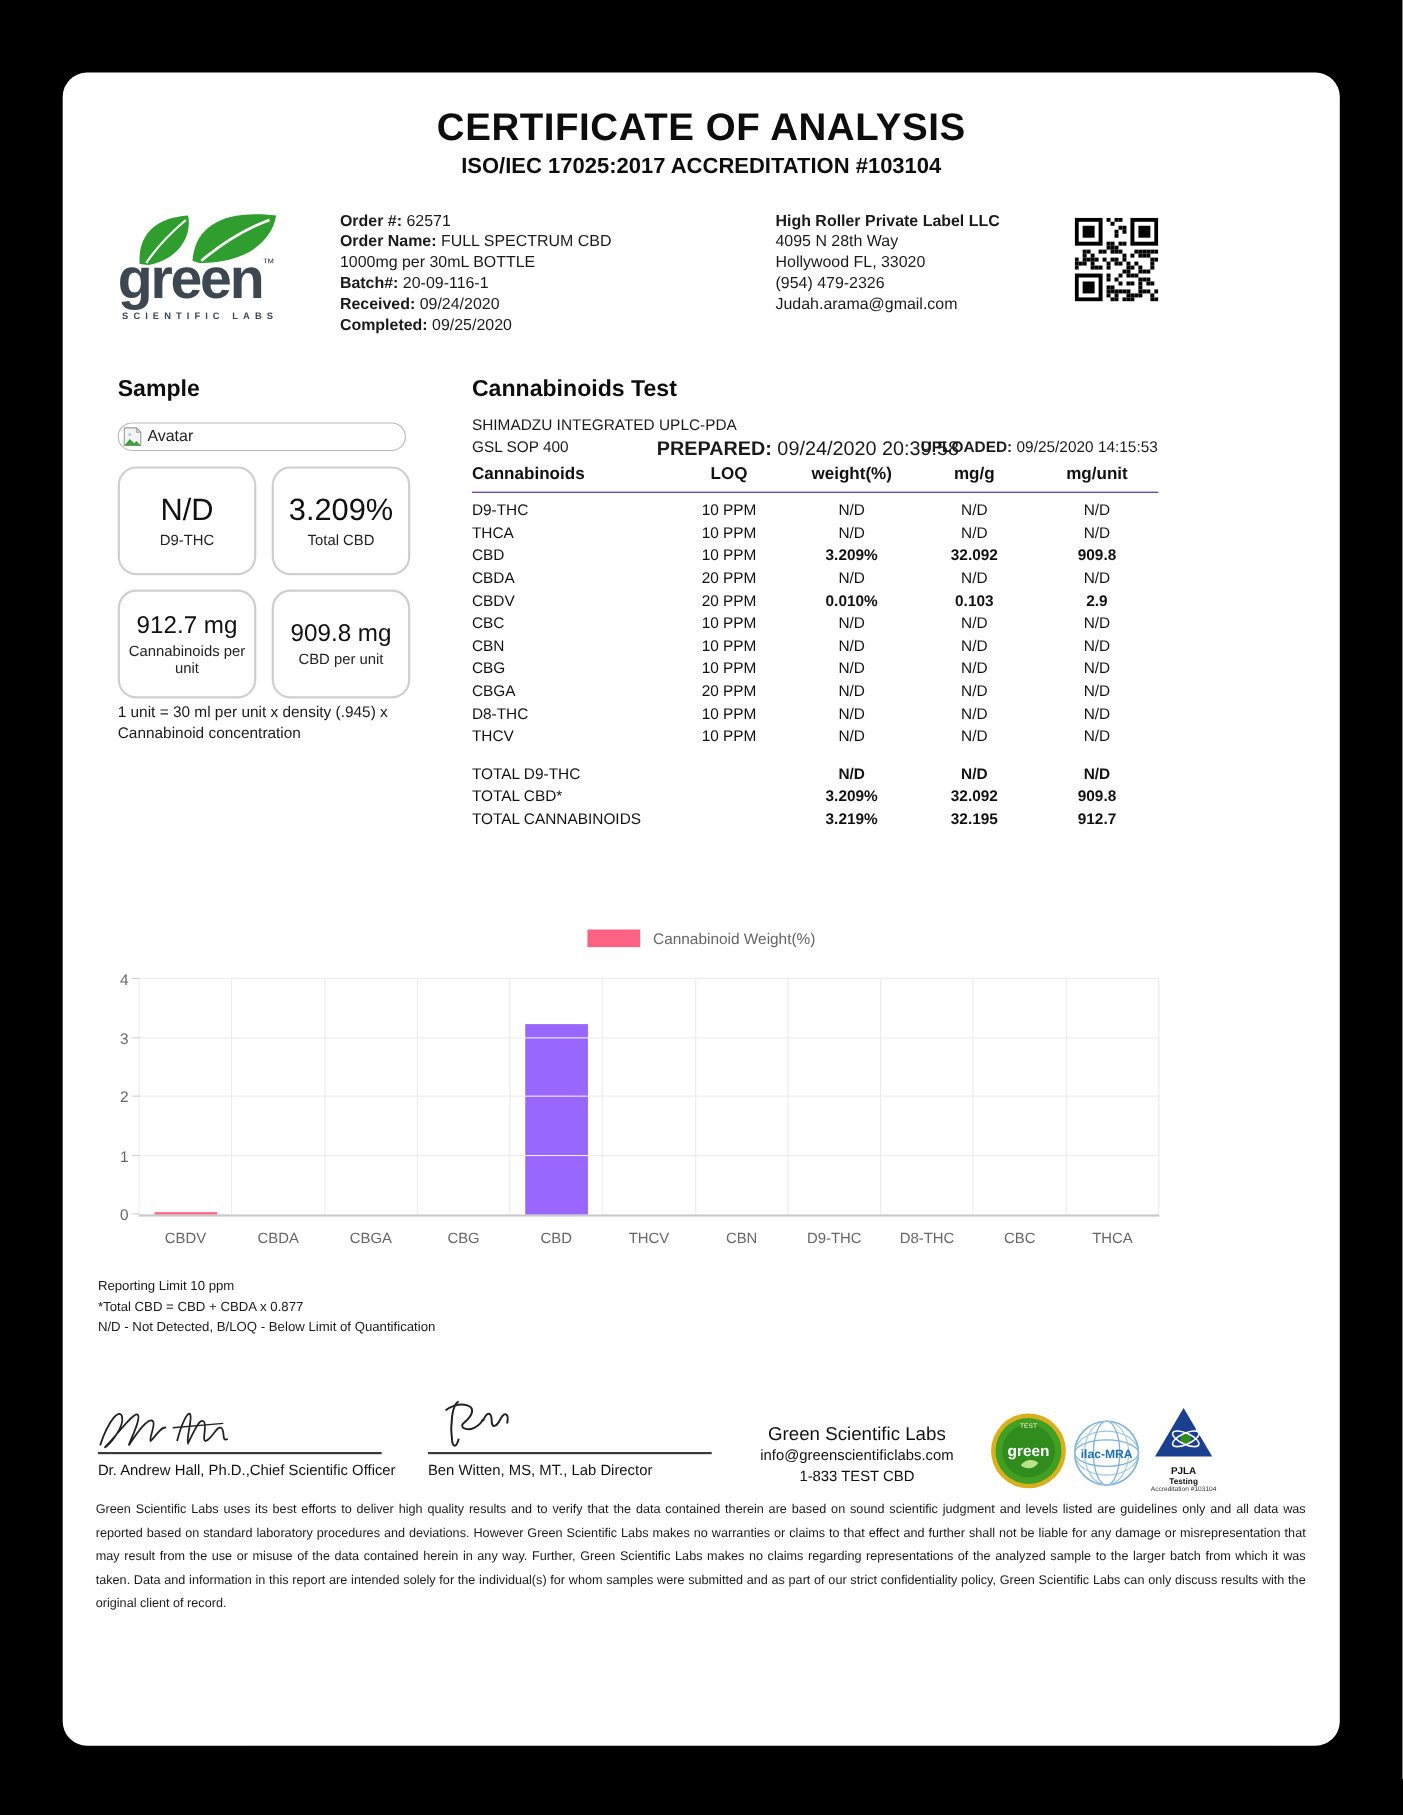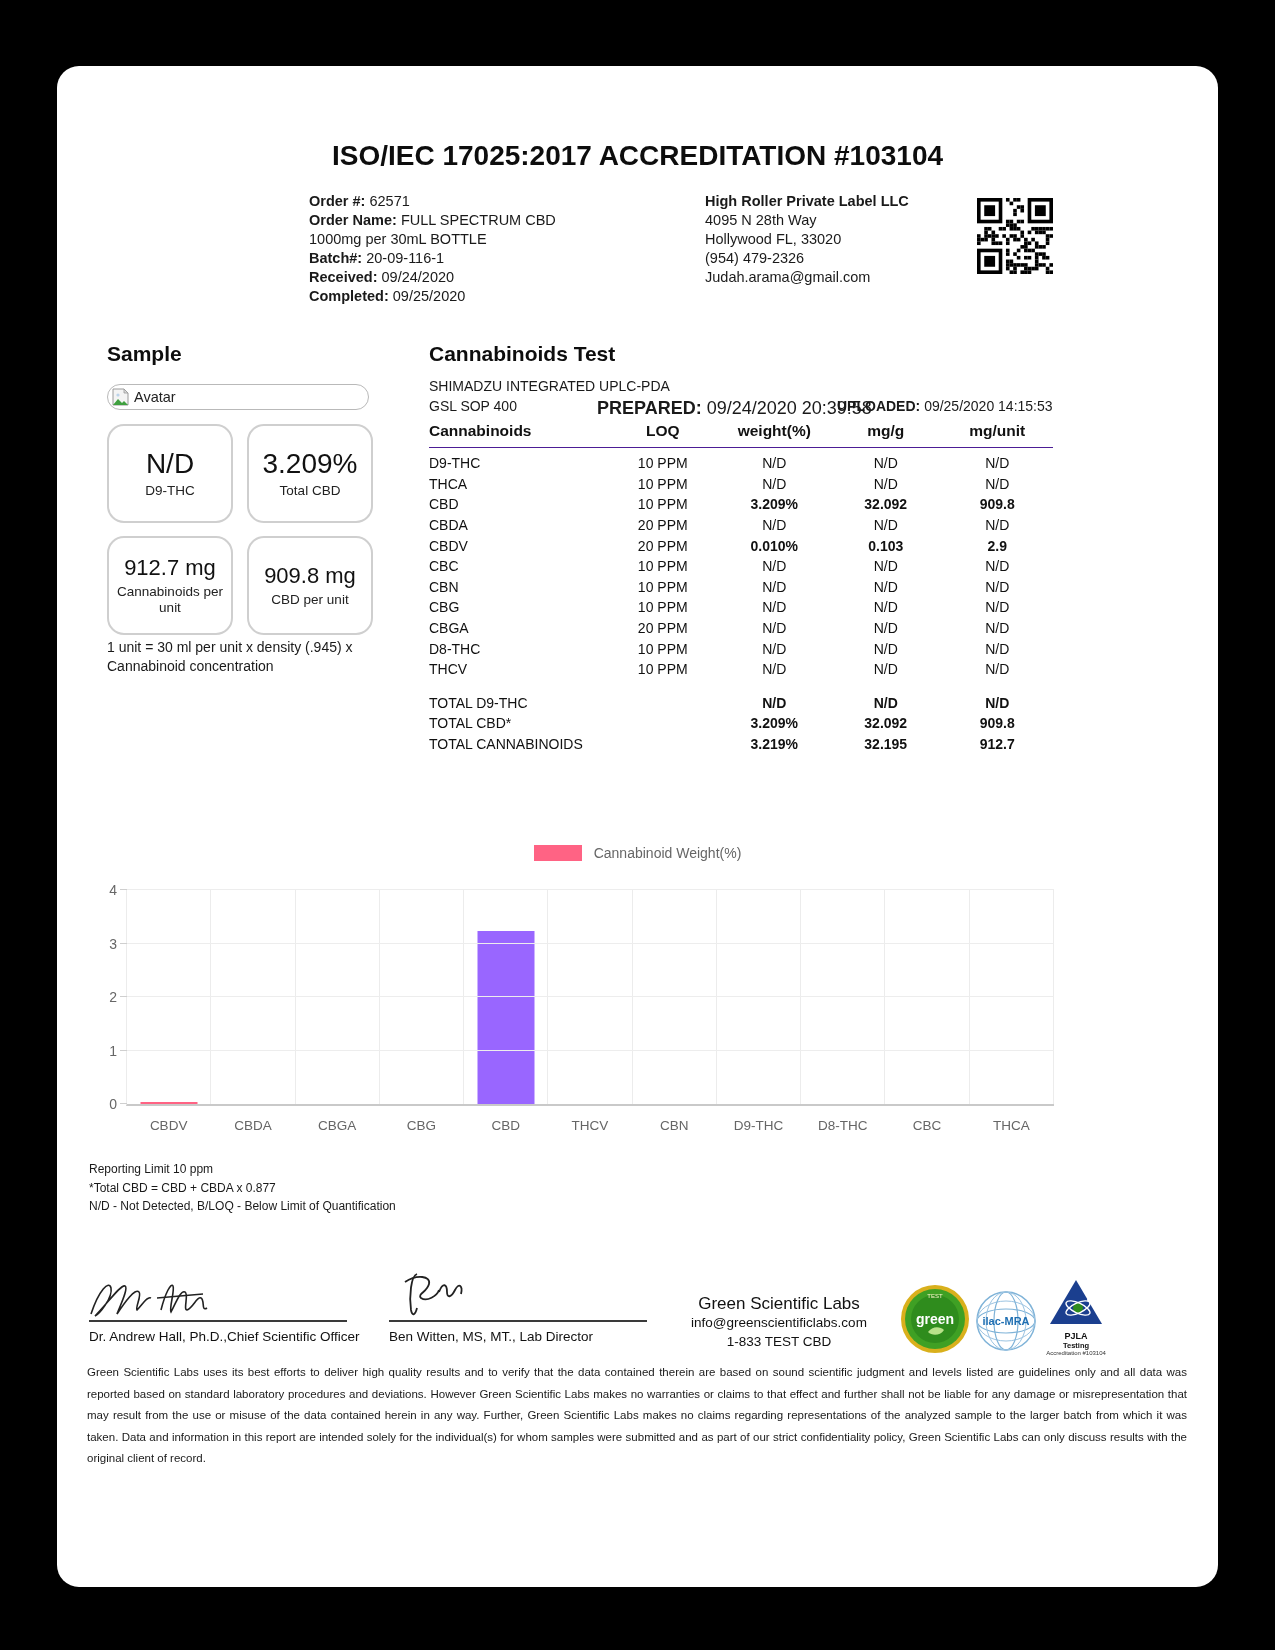--- a/index.html
+++ b/index.html
@@ -2,21 +2,21 @@
 <html><head>
 <meta charset="utf-8">
 <style>
   * { box-sizing: border-box; margin:0; padding:0; }
   html,body { width:1275px; height:1650px; }
   body { background:#000; font-family:"Liberation Sans", sans-serif; position:relative; color:#111; }
   .page { position:absolute; left:57px; top:66px; width:1161px; height:1521px; background:#fff; border-radius:22px; overflow:hidden; }
   .abs { position:absolute; }
 
   .title { top:30px; left:0; width:100%; text-align:center; font-size:35px; font-weight:700; letter-spacing:.5px; color:#0d0d0d; }
-  .subtitle { top:74px; left:0; width:100%; text-align:center; font-size:28px; font-weight:700; color:#0d0d0d; }
+  .subtitle { top:74px; left:0; width:100%; text-align:center; font-size:20px; font-weight:700; color:#0d0d0d; }
 
   
   .logo { left:48px; top:128px; width:186px; height:100px; }
   .logo-word { position:absolute; left:2px; top:30px; font-size:52px; font-weight:700; letter-spacing:-2px; color:#3c4750; }
   .logo-tm { font-size:11px; font-weight:400; vertical-align:28px; letter-spacing:0; }
   .logo-sub { position:absolute; left:6px; top:88px; font-size:8.5px; font-weight:700; letter-spacing:4.6px; color:#3c4750; white-space:nowrap; }
   .logo-leaves { position:absolute; left:18px; top:-4px; }
 
   .info-block { font-size:14.5px; line-height:19px; color:#1a1a1a; }
   .order-info { left:252px; top:126px; width:266px; }
@@ -89,22 +89,33 @@
   .pjla-l2 { font-size:7.5px; font-weight:700; color:#111; }
   .pjla-l3 { font-size:6px; color:#333; }
 
   .disclaimer { left:30px; top:1296px; width:1100px; font-size:11.5px; line-height:21.5px; color:#1a1a1a; text-align:justify; }
 </style>
 </head>
 <body>
 
 <div class="page">
 
+  <div class="abs title">CERTIFICATE OF ANALYSIS</div>
   <div class="abs subtitle">ISO/IEC 17025:2017 ACCREDITATION #103104</div>
 
+  <div class="abs logo">
+    <svg class="logo-leaves" width="150" height="52" viewBox="0 0 150 52">
+      <path d="M4,50 C2,26 16,8 48,6 C52,26 38,46 12,51 Z" fill="#2f9e2f"></path>
+      <path d="M52,47 C54,16 80,0 128,6 C124,32 96,50 58,49 Z" fill="#2f9e2f"></path>
+      <path d="M10,49 C20,34 34,20 46,10" stroke="#ffffff" stroke-width="2" fill="none"></path>
+      <path d="M60,47 C78,32 100,18 122,10" stroke="#ffffff" stroke-width="2.5" fill="none"></path>
+    </svg>
+    <div class="logo-word"><span>green</span><span class="logo-tm">™</span></div>
+    <div class="logo-sub">SCIENTIFIC LABS</div>
+  </div>
 
   <div class="abs info-block order-info">
     <span class="b">Order #:</span> <span>62571</span><br>
     <span class="b">Order Name:</span> <span>FULL SPECTRUM CBD 1000mg per 30mL BOTTLE</span><br>
     <span class="b">Batch#:</span> <span>20-09-116-1</span><br>
     <span class="b">Received:</span> <span>09/24/2020</span><br>
     <span class="b">Completed:</span> <span>09/25/2020</span>
   </div>
 
   <div class="abs info-block client-info">

